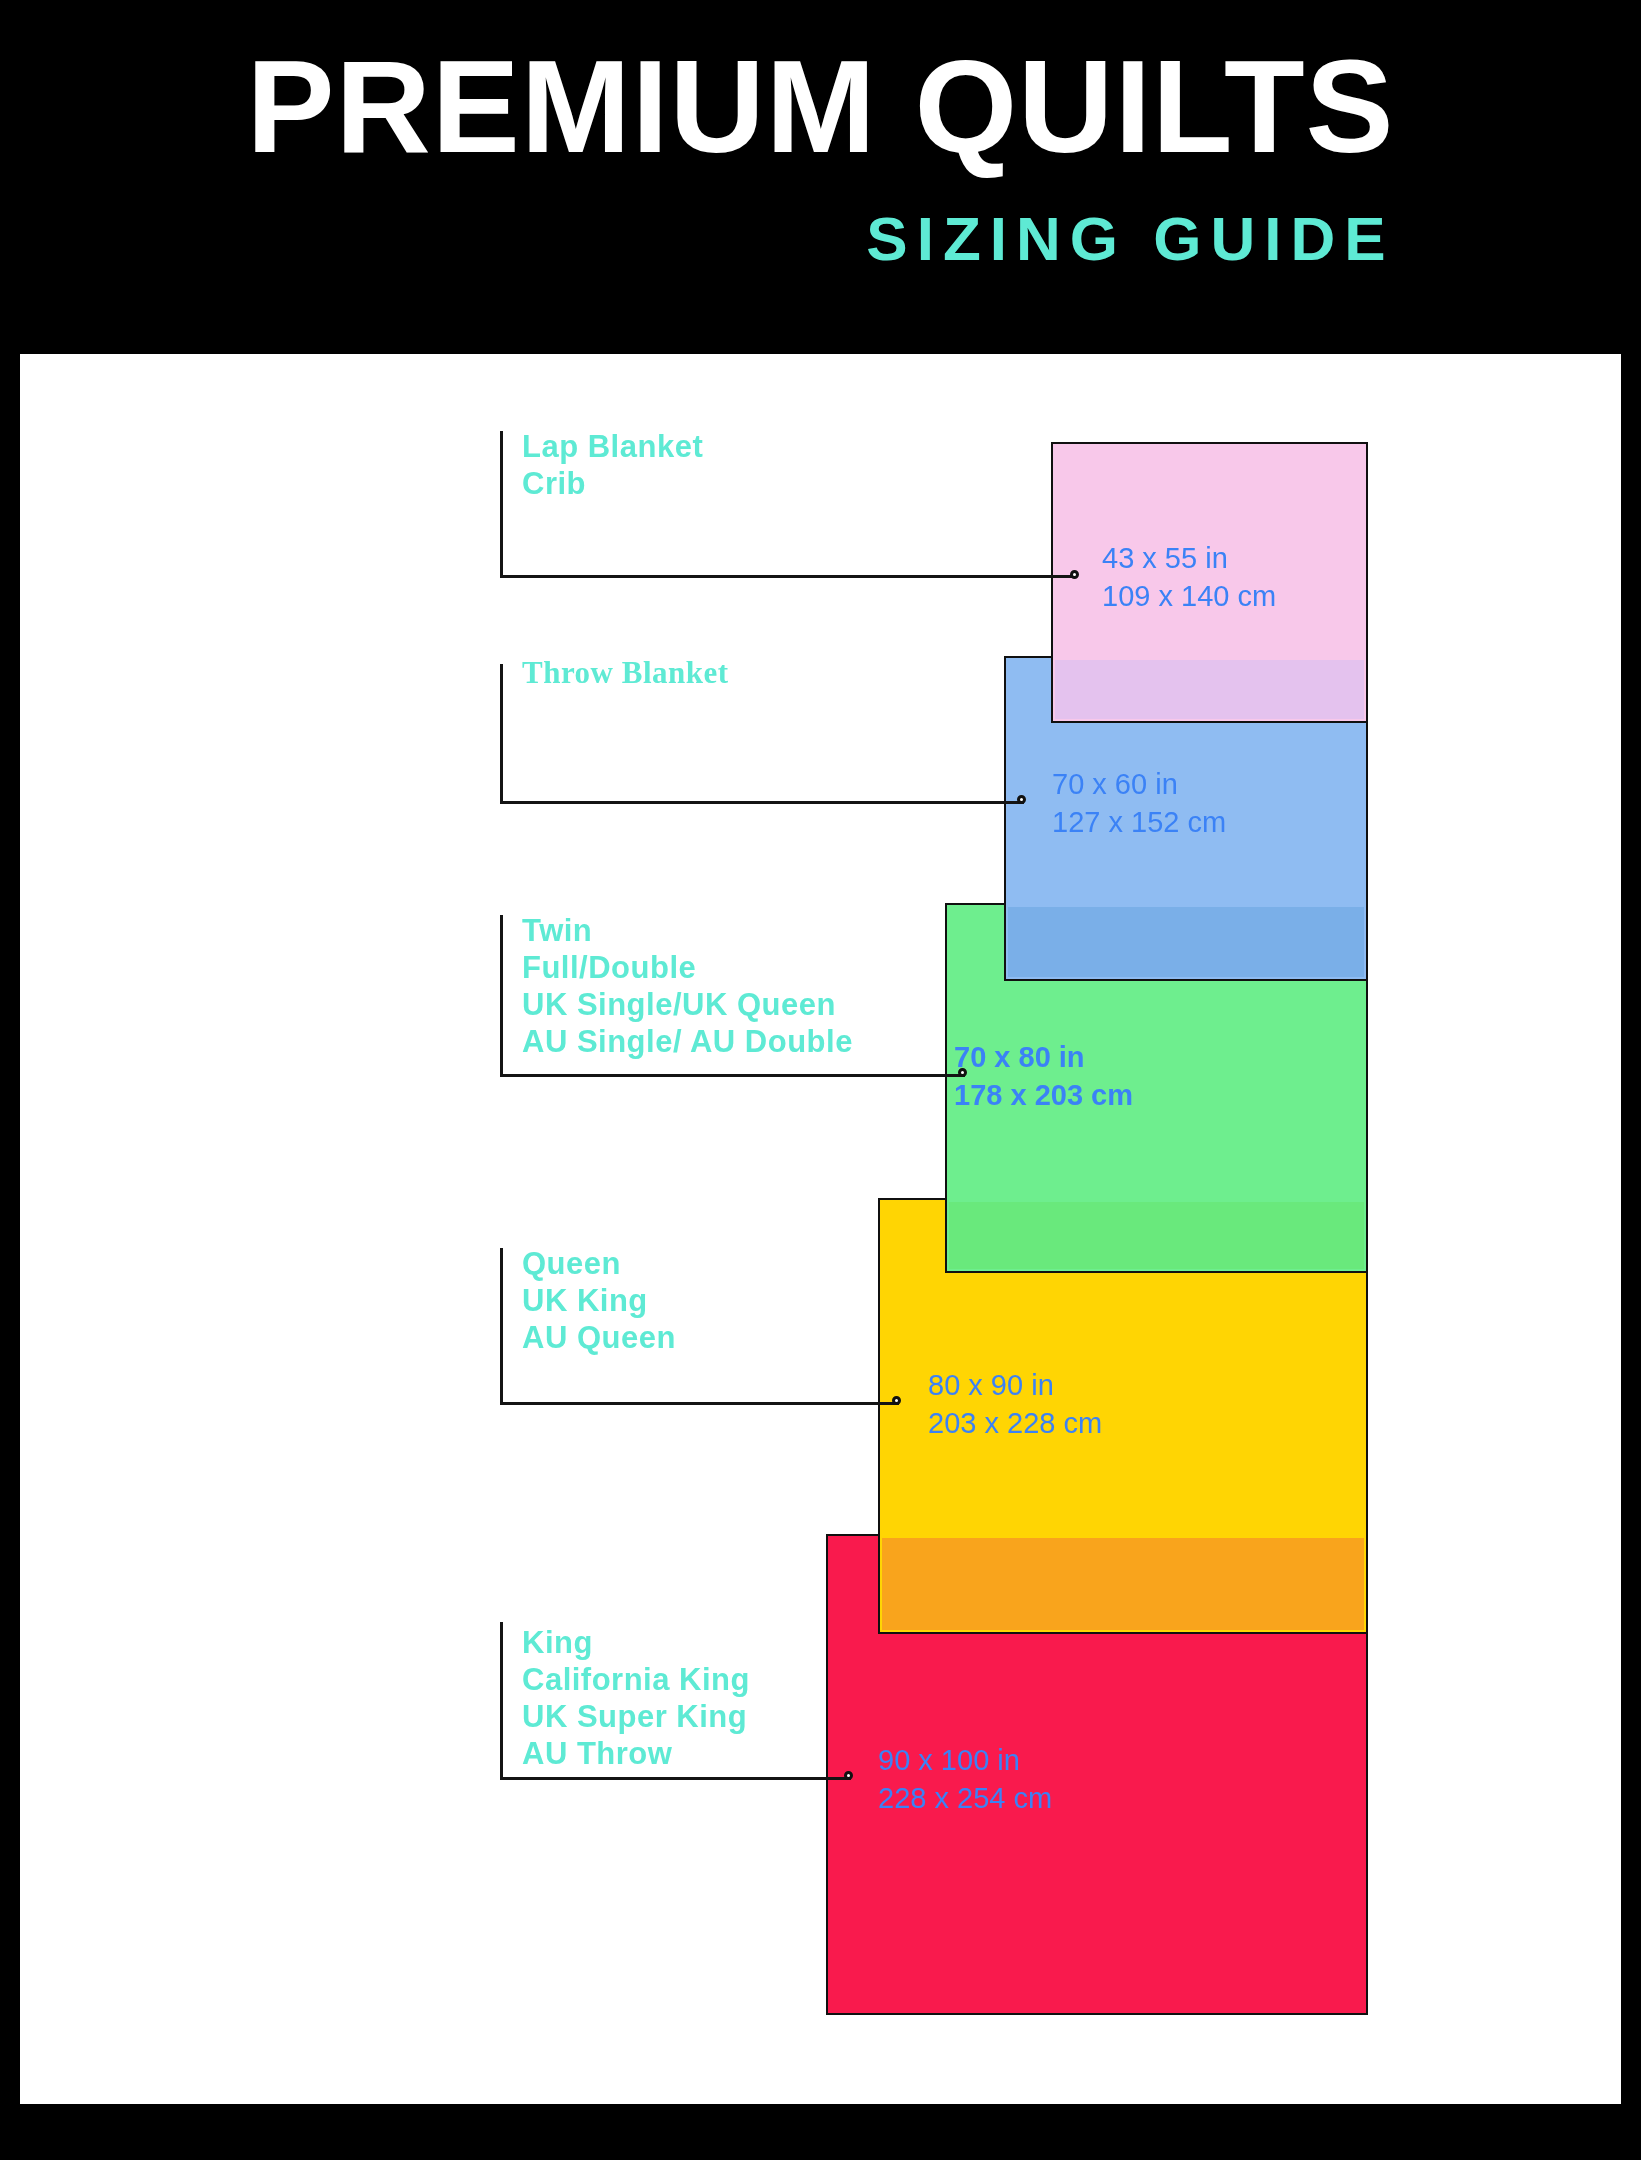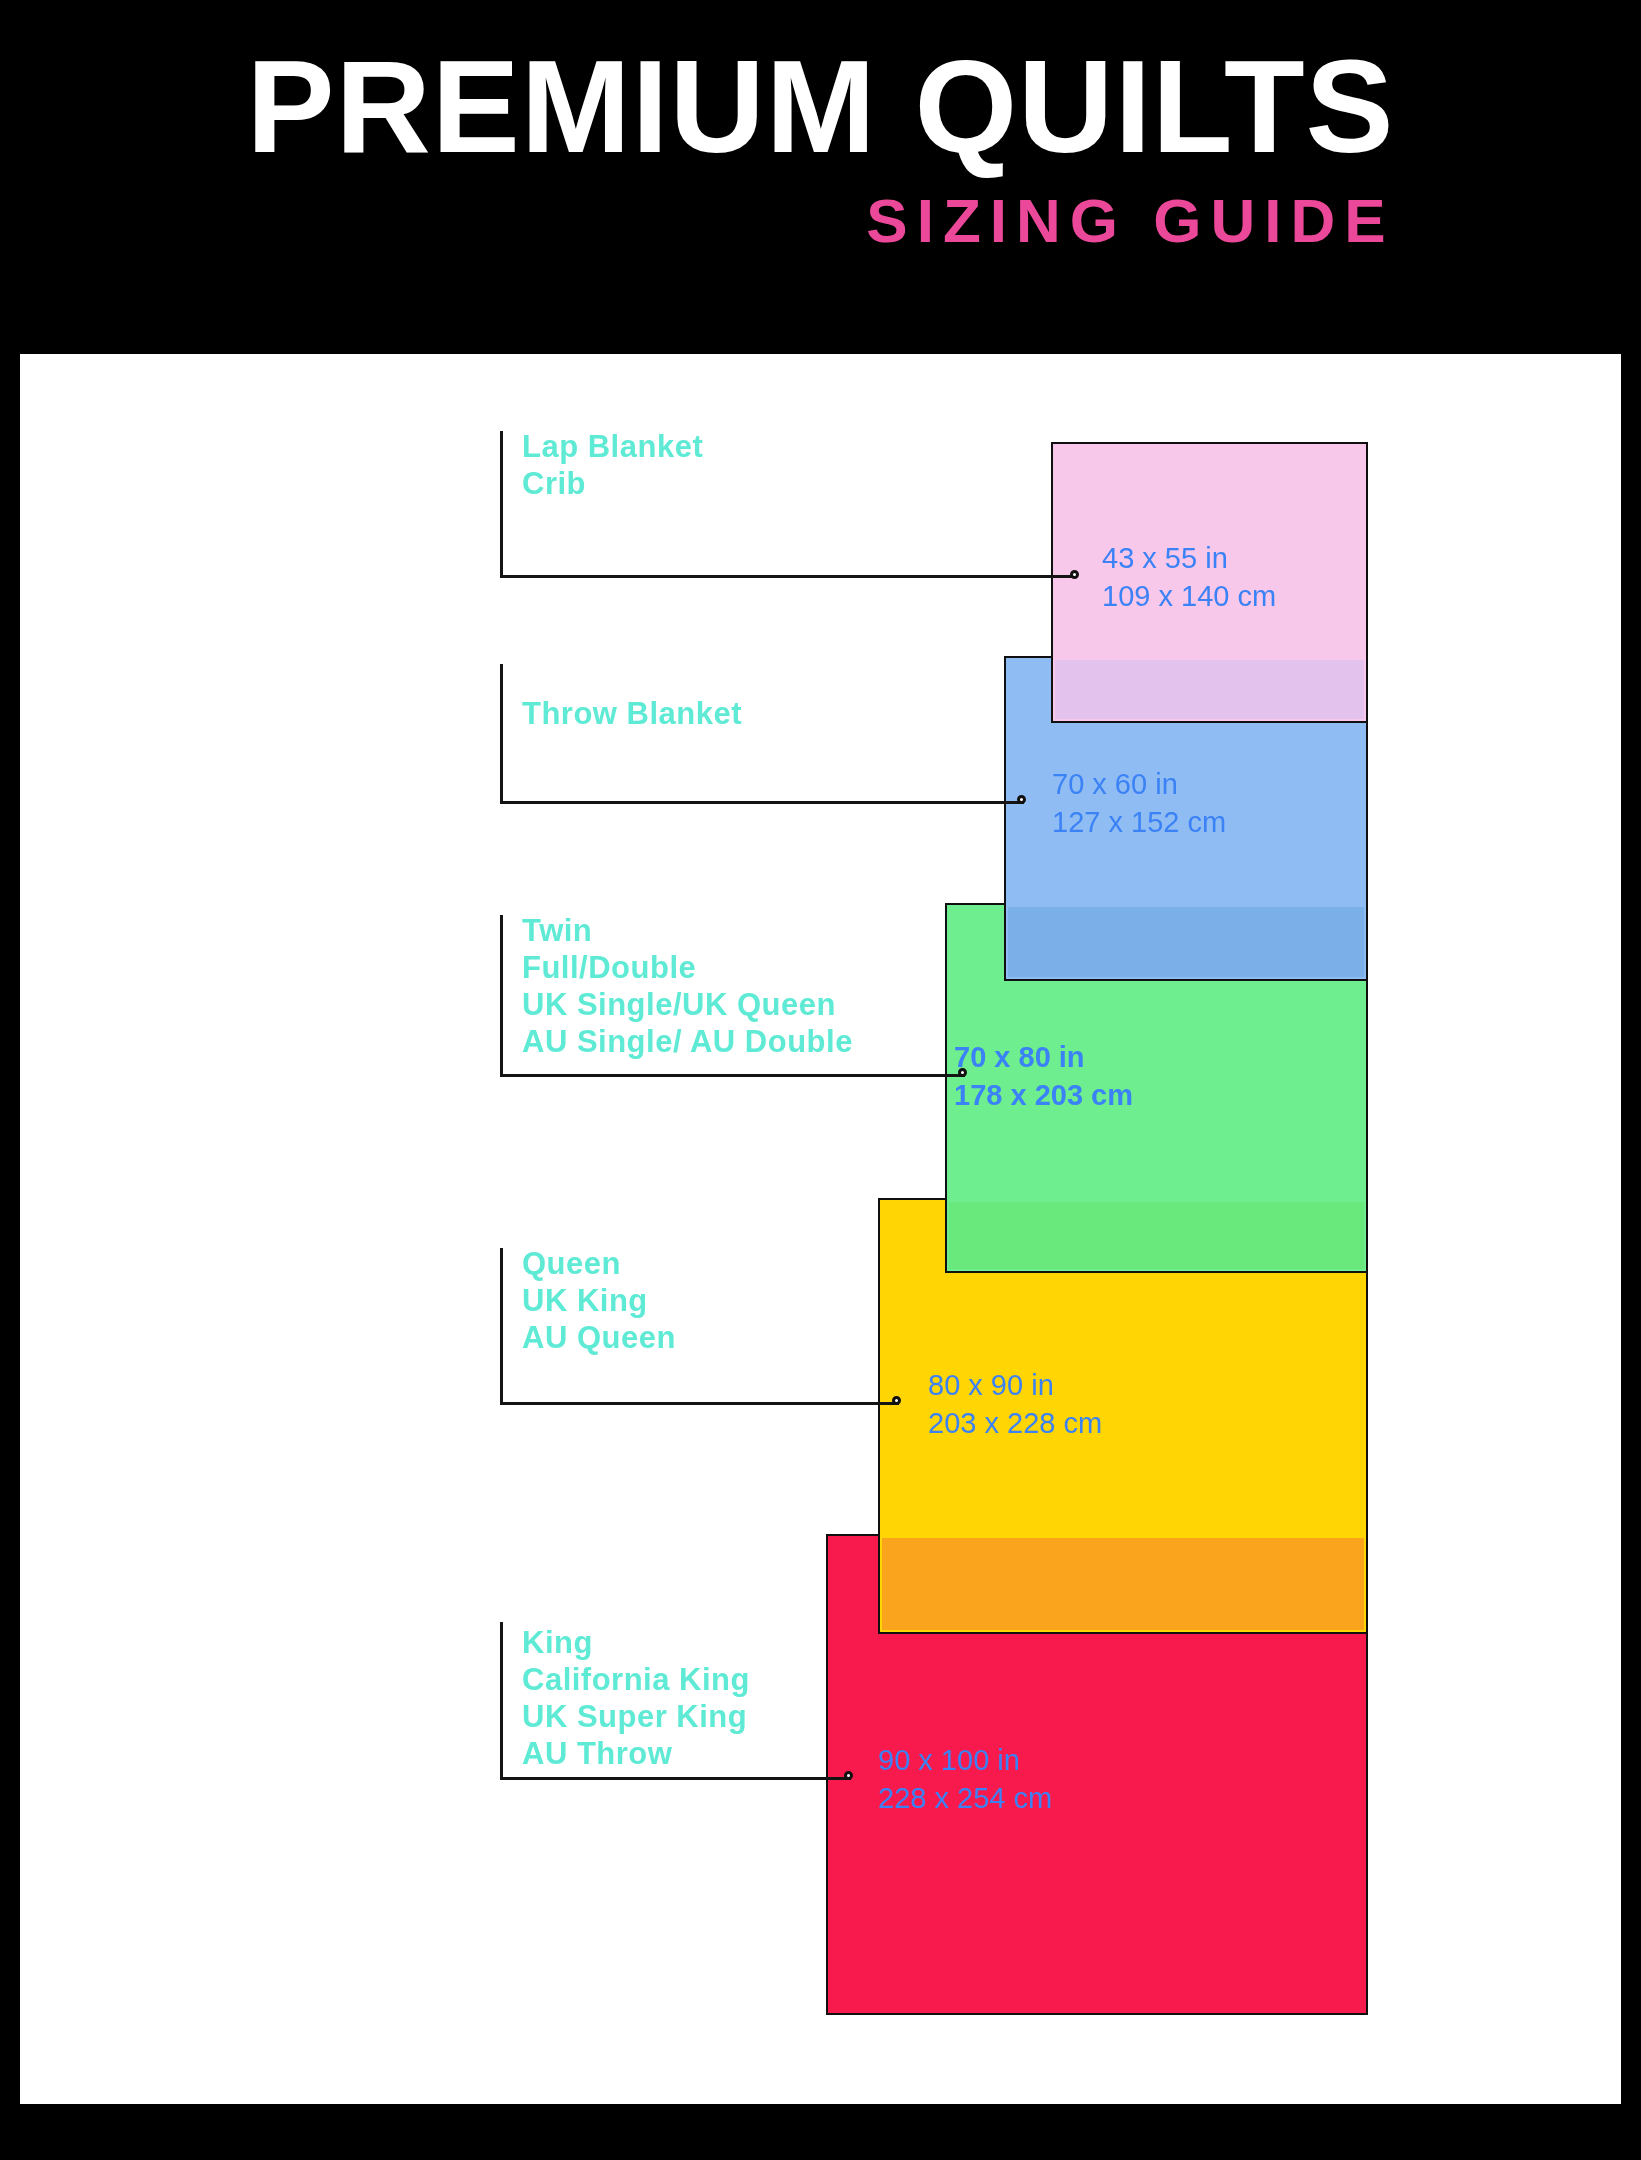--- a/index.html
+++ b/index.html
@@ -24,23 +24,23 @@
     display: flex; flex-direction: column; align-items: flex-end;
     padding-top: 40px;
   }
   .title {
     color: #ffffff;
     font-size: 132px; font-weight: bold;
     line-height: 1.02; letter-spacing: 1px;
     white-space: nowrap;
   }
   .subtitle {
-    color: #ec4899;
+    color: #5eead4;
     font-size: 62px; font-weight: bold;
-    letter-spacing: 9px; margin-top: 10px;
+    letter-spacing: 9px; margin-top: 28px;
     white-space: nowrap;
   }
 
   
   .panel {
     position: absolute; left: 20px; top: 354px;
     width: 1601px; height: 1750px;
     background: #ffffff;
     z-index: 1;
   }
@@ -90,21 +90,21 @@
 
   
   .label {
     position: absolute; left: 522px;
     font-size: 31px; font-weight: bold;
     color: #5eead4; line-height: 37px;
     letter-spacing: 0.5px;
     z-index: 32; white-space: nowrap;
   }
   .label-1 { top: 428px; }
-  .label-2 { top: 695px; }
+  .label-2 { top: 654px; font-family: Liberation Serif, serif; }
   .label-3 { top: 912px; }
   .label-4 { top: 1245px; }
   .label-5 { top: 1624px; }
 
   
   .dims {
     position: absolute;
     font-size: 29px; font-weight: 500;
     color: #3b82f6; line-height: 38px;
     z-index: 32; white-space: nowrap;

